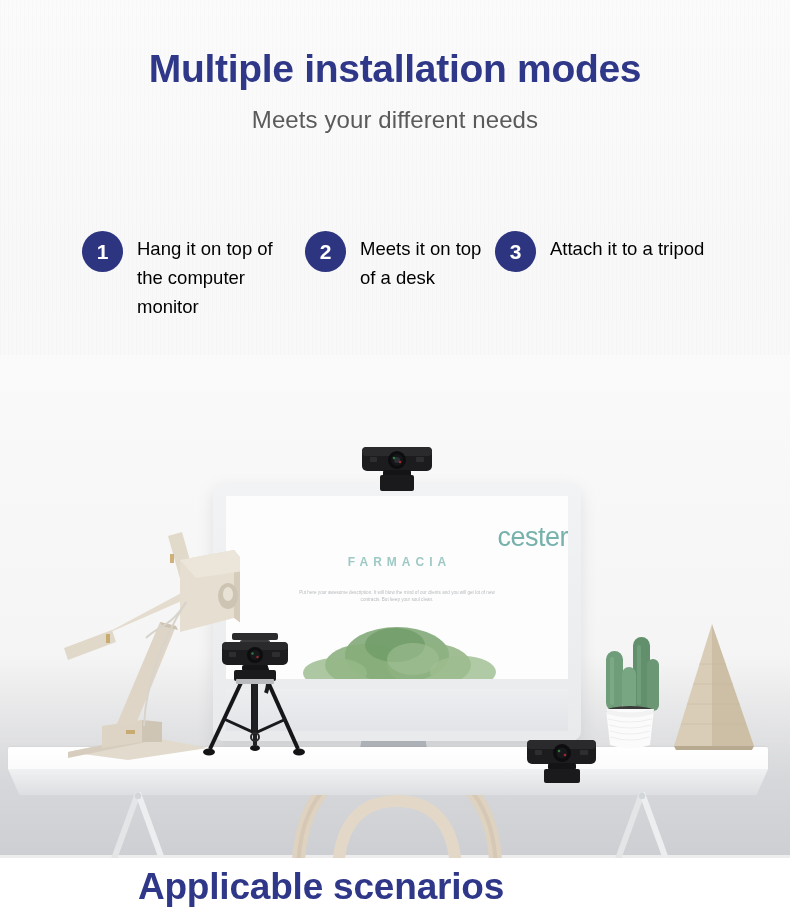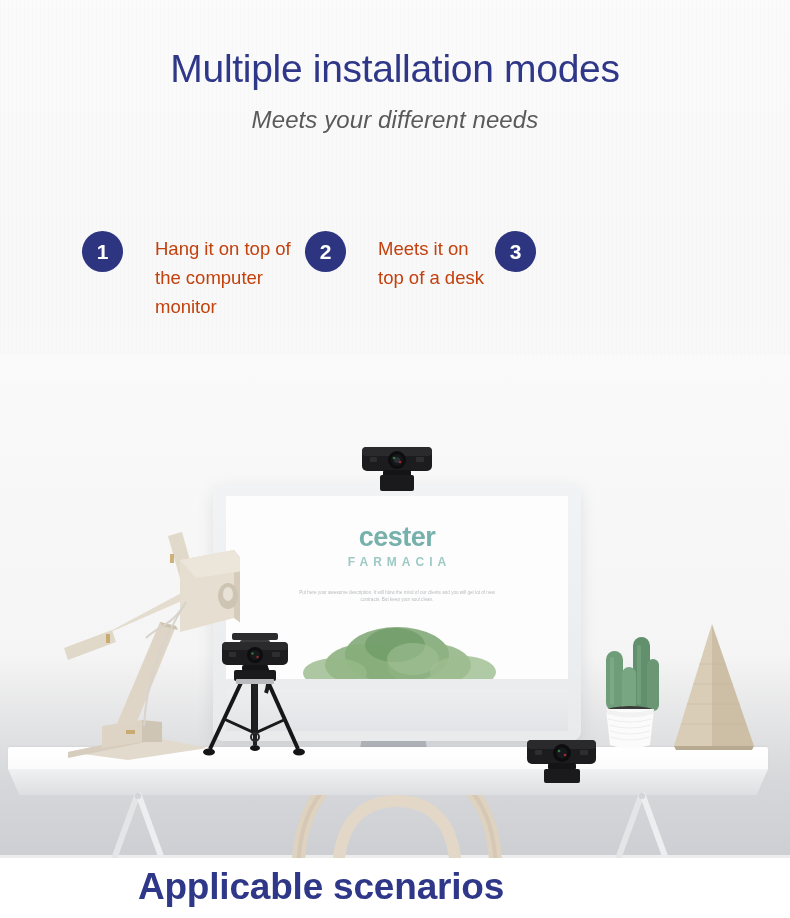--- a/index.html
+++ b/index.html
@@ -39,35 +39,34 @@
       linear-gradient(180deg, #fbfbfb 0%, #f8f8f8 60%, #f9f9f9 100%);
   }
 
   
   .main-title {
     position: absolute;
     left: 0; top: 47px;
     width: 790px;
     text-align: center;
     font-size: 39px;
-    font-weight: normal;
+    font-weight: bold;
     color: #2f3789;
     letter-spacing: -0.3px;
   }
 
   .subtitle {
     position: absolute;
     left: 0; top: 106px;
     width: 790px;
     text-align: center;
     font-size: 24px;
     font-weight: 400;
     color: #5a5a5a;
     letter-spacing: 0.1px;
-    font-style: italic;
   }
 
   
   .modes {
     position: absolute;
     left: 82px; top: 230px;
     width: 690px;
     height: 110px;
   }
 
@@ -91,24 +90,24 @@
     font-size: 21px;
     font-weight: 600;
     display: flex;
     align-items: center;
     justify-content: center;
     line-height: 1;
     margin-top: 1px;
   }
 
   .mode-text {
-    margin-left: 32px;
+    margin-left: 14px;
     font-size: 18.5px;
     line-height: 29px;
-    color: #c2410c;
+    color: #000000;
     font-weight: 400;
     padding-top: 4px;
   }
 
   
   .scene {
     position: absolute;
     left: 0; top: 355px;
     width: 790px;
     height: 503px;
@@ -170,24 +169,25 @@
 
   
   .logo-wrap {
     position: absolute;
     left: 0; top: 28px;
     width: 100%;
     text-align: center;
   }
   .logo-main {
     font-size: 27px;
-    font-weight: bold;
+    font-weight: normal;
     color: #77b1ac;
     letter-spacing: -0.5px;
     line-height: 1;
+    text-align: right;
   }
   .logo-sub {
     margin-top: 4px;
     font-size: 12px;
     font-weight: bold;
     color: #9ec9c5;
     letter-spacing: 5px;
     padding-left: 5px;
   }
   .screen-head {
@@ -325,20 +325,21 @@
       <div class="mode-text">Hang it on top of the computer monitor</div>
     </div>
 
     <div class="mode mode-2">
       <div class="badge">2</div>
       <div class="mode-text">Meets it on top of a desk</div>
     </div>
 
     <div class="mode mode-3">
       <div class="badge">3</div>
+      <div class="mode-text">Attach it to a tripod</div>
     </div>
 
   </div>
 
   <div class="scene">
 
     <div class="wall"></div>
     <div class="wall-shadow"></div>
 
     <div class="chair">

